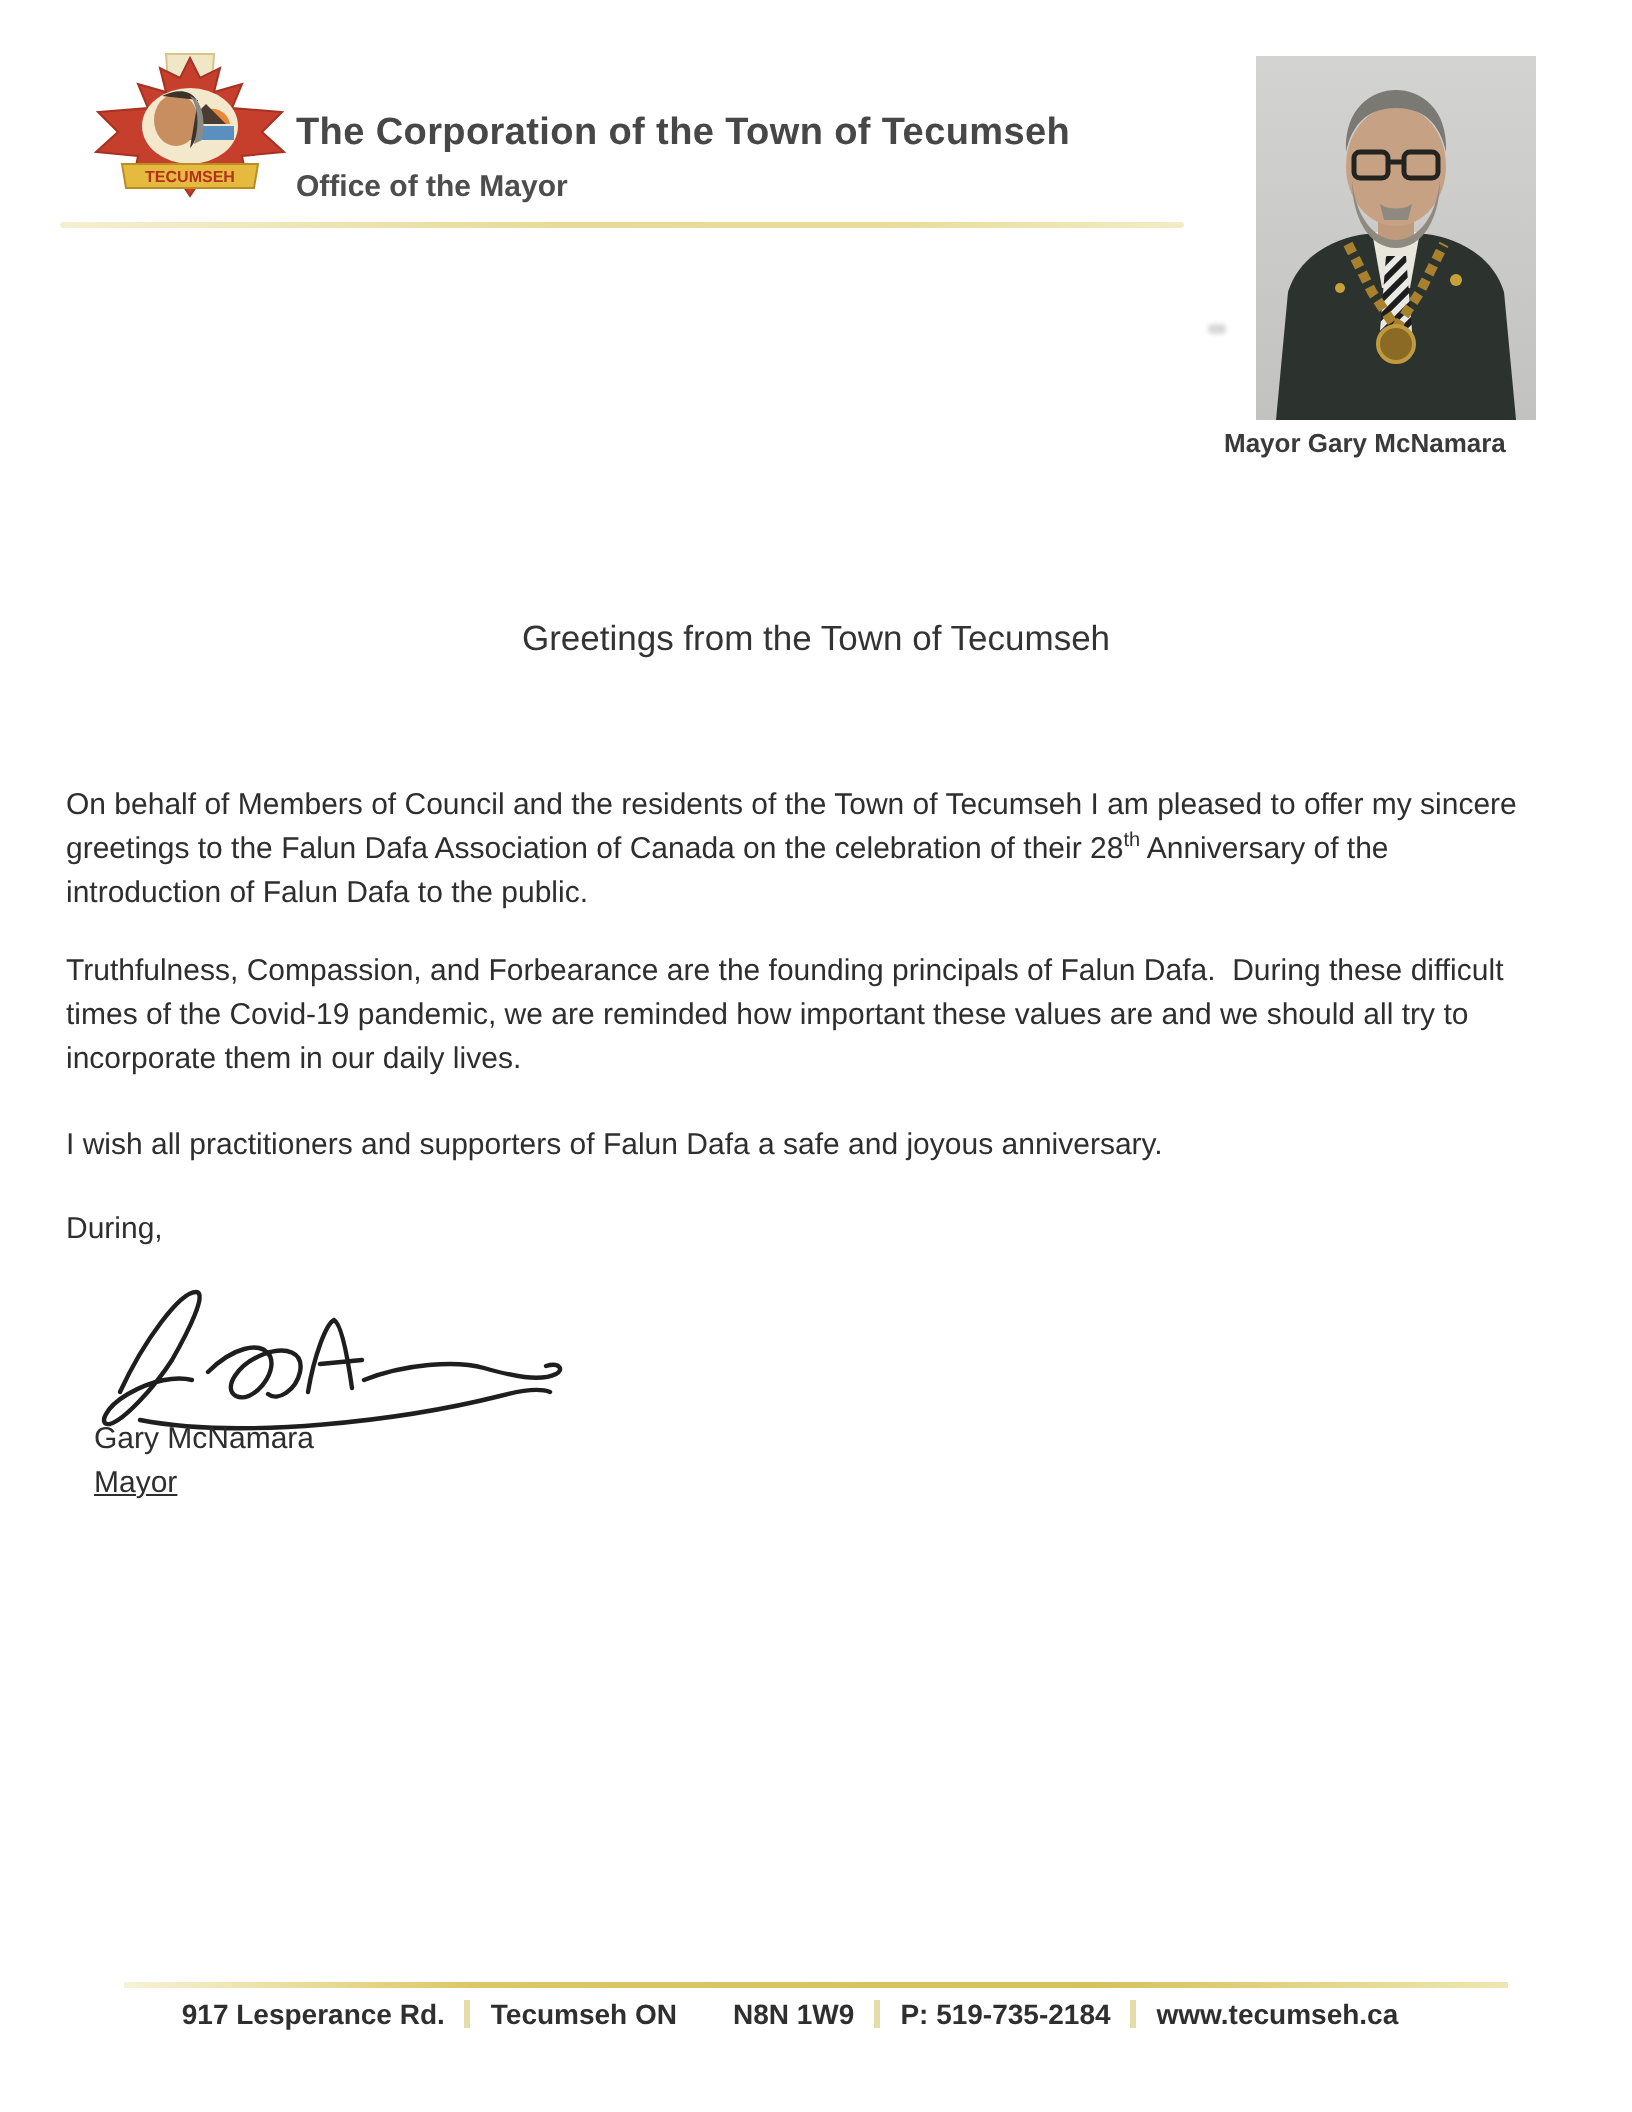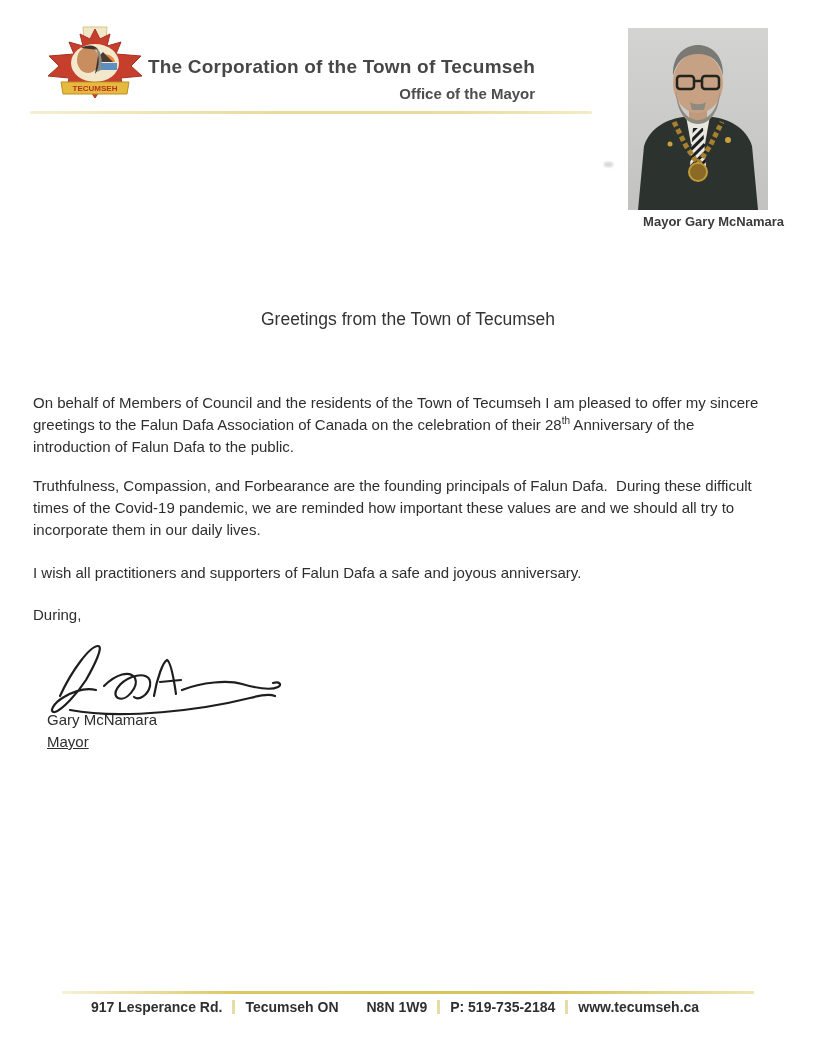--- a/index.html
+++ b/index.html
@@ -11,32 +11,32 @@
     background: #ffffff;
     font-family: "Liberation Sans", sans-serif;
     color: #2e2e2e;
     overflow: hidden;
   }
 
   
   .logo { position: absolute; left: 45px; top: 26px; width: 100px; height: 74px; }
   .header-text { position: absolute; left: 148px; top: 56px; }
   .org-name { font-size: 19px; font-weight: bold; color: #474747; letter-spacing: 0.2px; }
-  .office { font-size: 15px; font-weight: bold; color: #4d4d4d; margin-top: 7px; text-align: right; }
+  .office { font-size: 15px; font-weight: bold; color: #4d4d4d; margin-top: 7px; }
   .header-rule {
     position: absolute; left: 30px; top: 111px; width: 562px; height: 3px;
     background: linear-gradient(90deg, #f5efd2 0%, #e7da9a 45%, #e9dc9e 75%, #f3ecc6 100%);
     border-radius: 2px;
   }
 
   
   .photo-frame { position: absolute; left: 628px; top: 28px; width: 140px; height: 182px; }
   .photo-caption {
     position: absolute; left: 612px; top: 214px; width: 172px;
-    text-align: right; font-size: 13px; font-weight: bold; color: #3a3a3a;
+    text-align: left; font-size: 13px; font-weight: bold; color: #3a3a3a;
   }
   .scan-artifact {
     position: absolute; left: 604px; top: 162px; width: 9px; height: 5px;
     background: #b9b9b9; opacity: .55; border-radius: 2px; filter: blur(1px);
   }
 
   
   .letter-title {
     position: absolute; left: 0; top: 309px; width: 816px;
     text-align: center; font-size: 17.5px; font-weight: normal; color: #333333;

